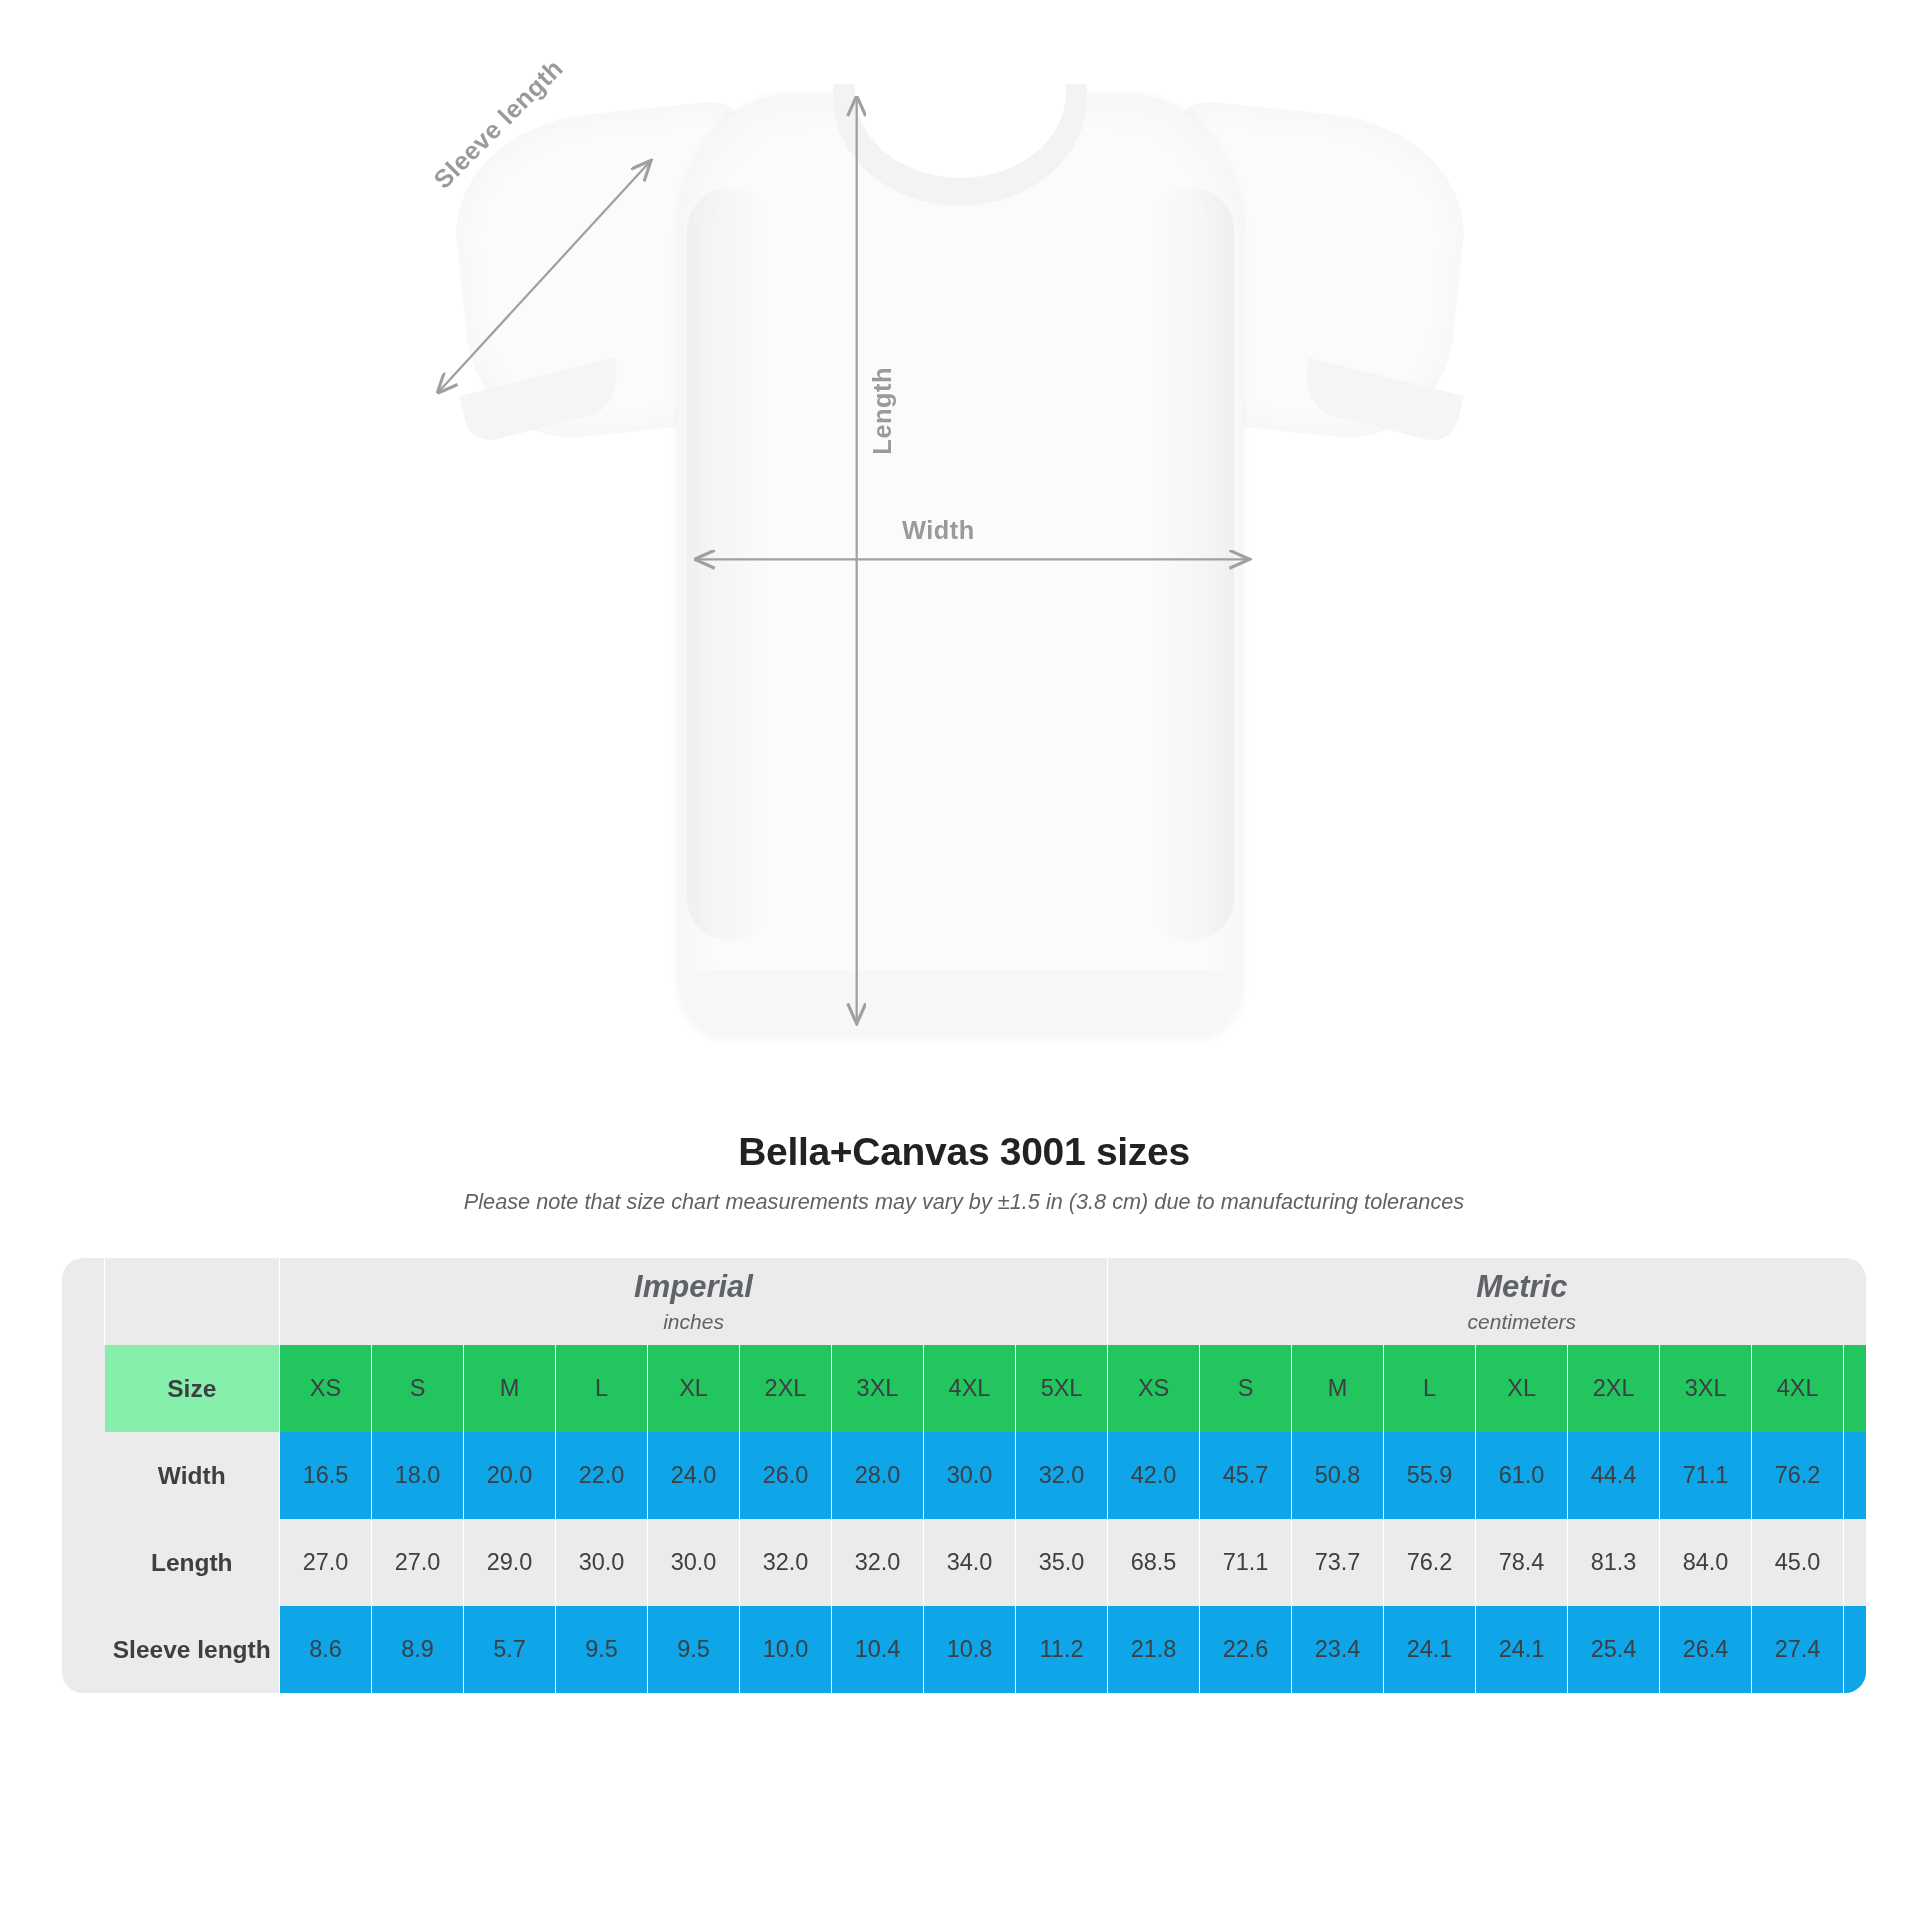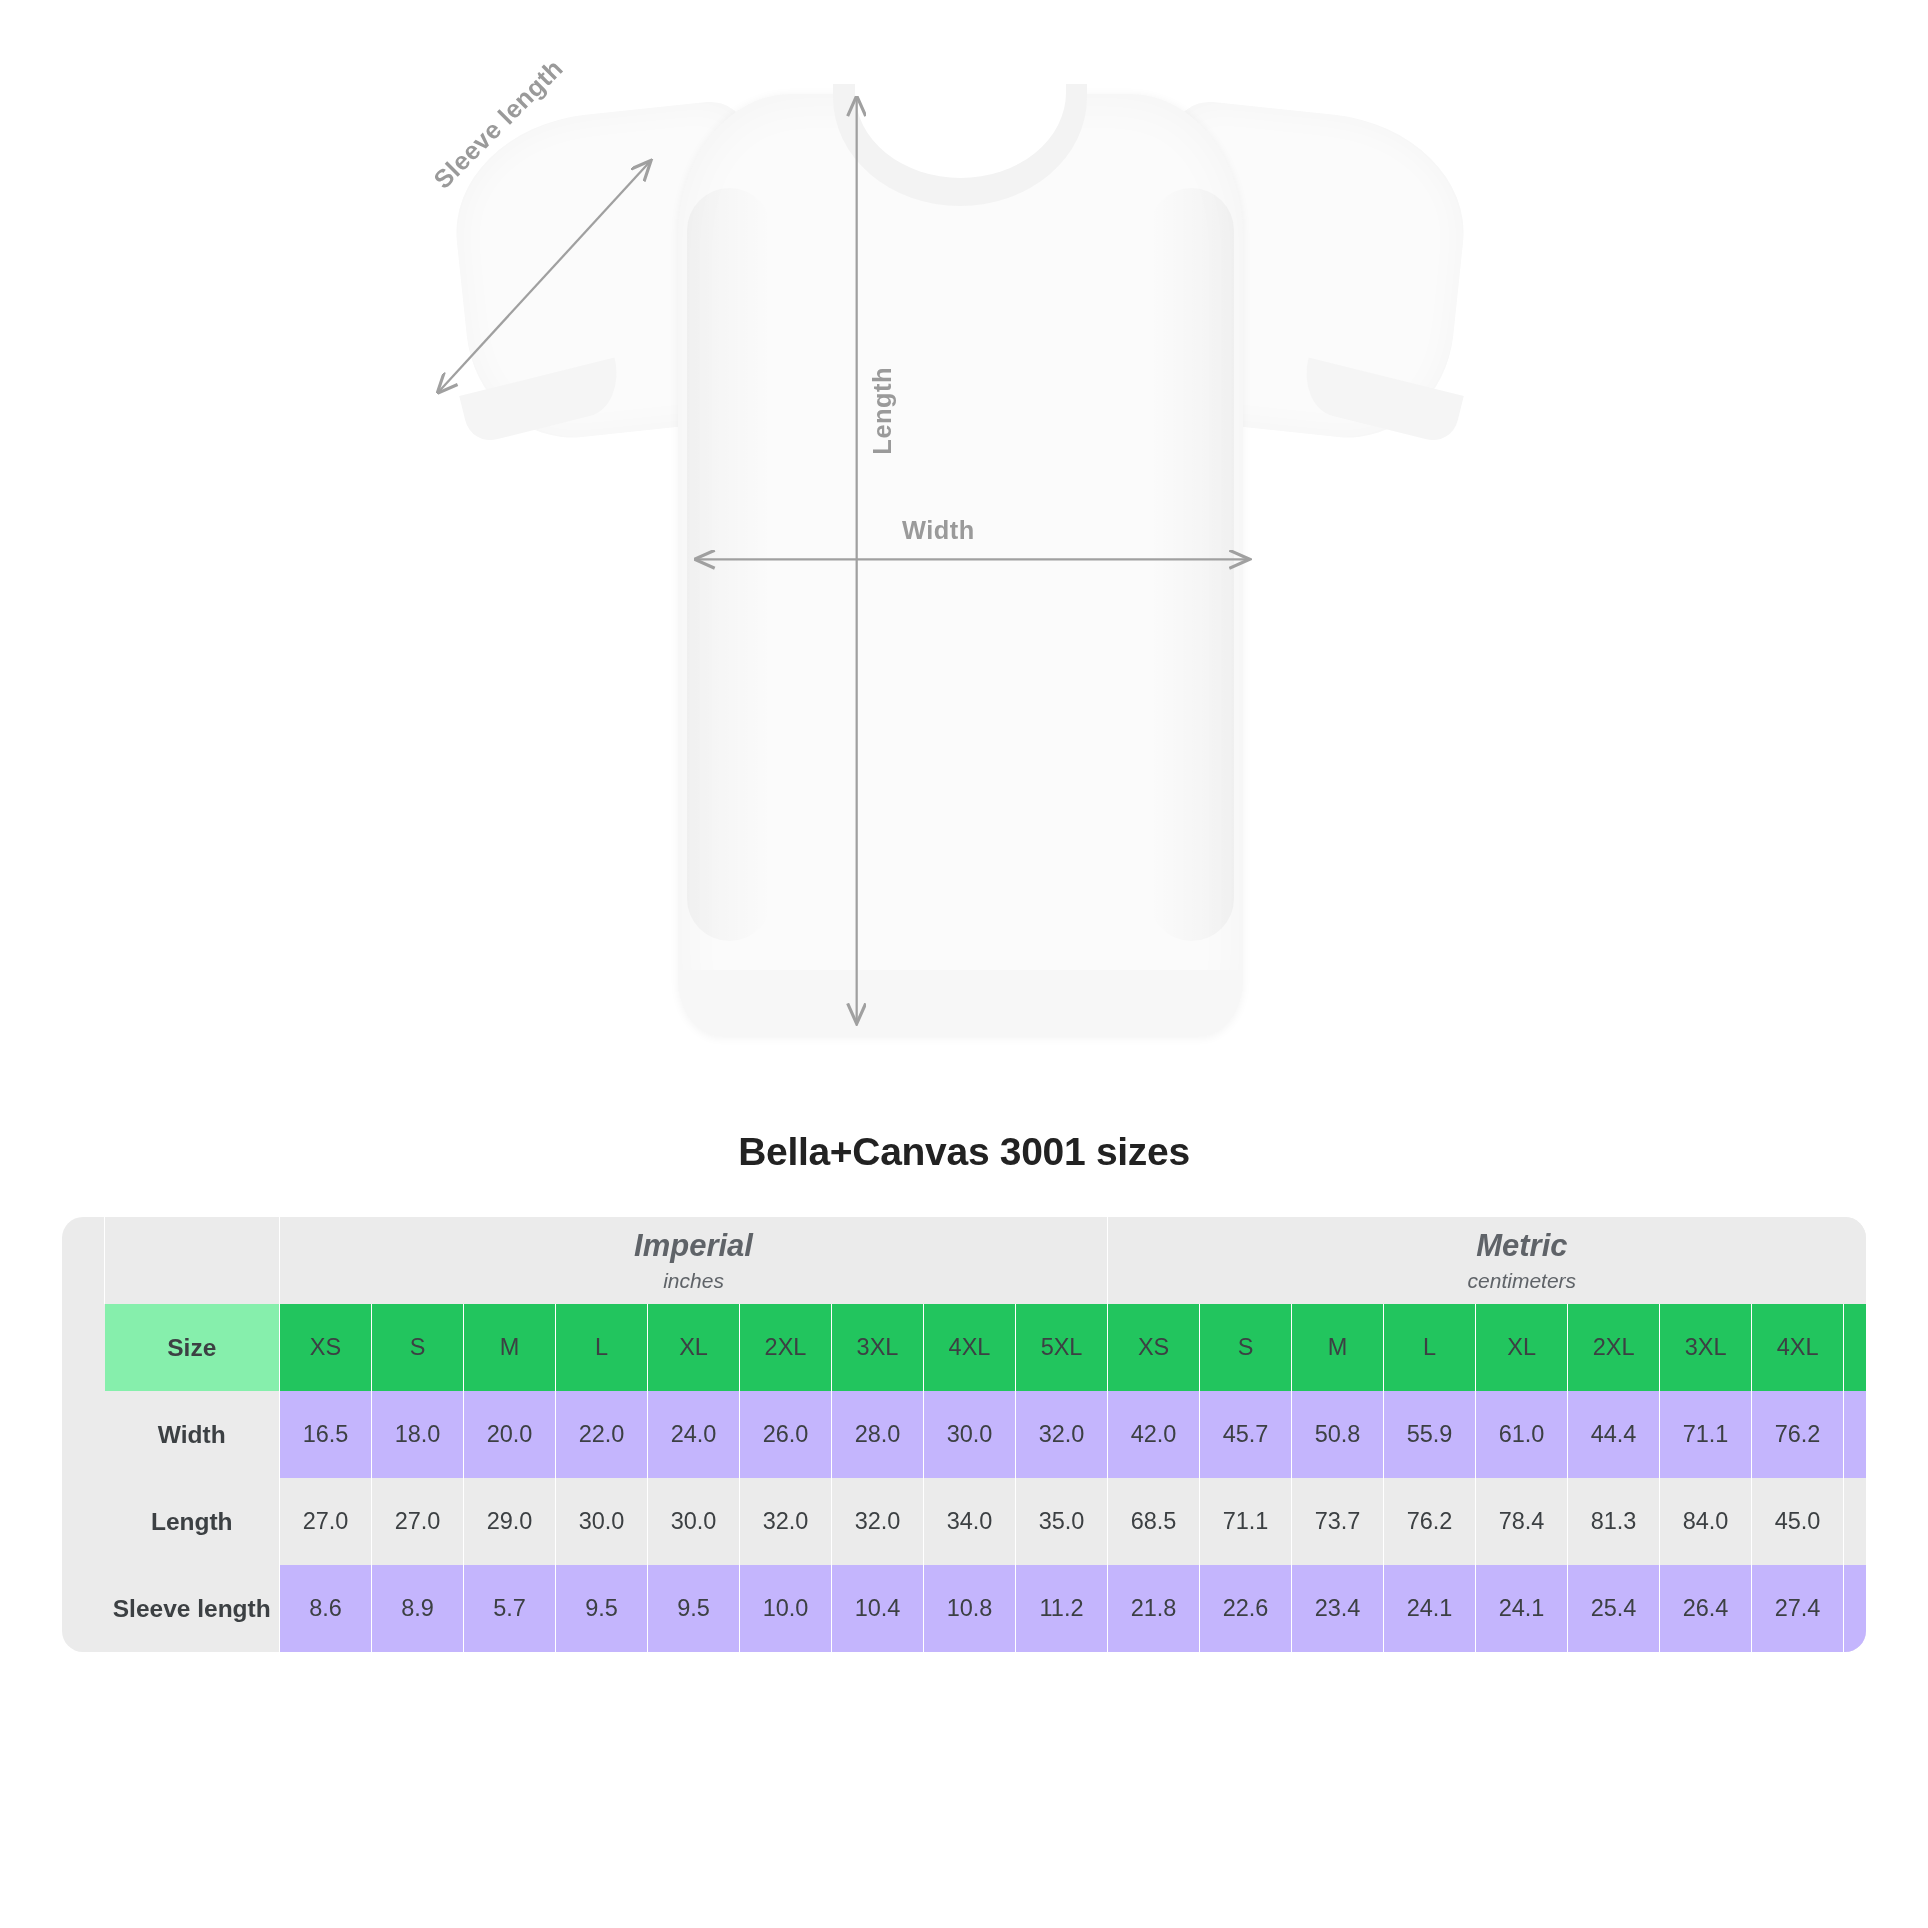--- a/index.html
+++ b/index.html
@@ -226,21 +226,21 @@
     color: #3c4043;
     font-size: 24.5px;
     height: 90px;
   }
   .hdr-row td.rowlabel, .data-row td.rowlabel {
     font-weight: bold;
     border-left: none;
     background: #86efac;
     font-size: 24.5px;
   }
-  .data-row.odd td { background: #c4b5fd; }
+  .data-row.odd td { background: #0ea5e9; }
   .data-row.even td { background: #ebebeb; }
   .data-row.odd td.rowlabel { background: #ebebeb; }
   .col-label { width: 175px; }
   .col-v { width: 92px; }
 </style>
 </head>
 <body>
 
 <div class="illustration">
 
@@ -274,20 +274,21 @@
     <line x1="466" y1="416" x2="690" y2="172" stroke="#a0a0a0" stroke-width="2.4" marker-start="url(#arrStart)" marker-end="url(#arrEnd)"></line>
   </svg>
 
   <div class="dim-label dim-length">Length</div>
   <div class="dim-label dim-width">Width</div>
   <div class="dim-label dim-sleeve">Sleeve length</div>
 </div>
 
 <div class="chart-head">
   <div class="chart-title">Bella+Canvas 3001 sizes</div>
+  <div class="chart-note">Please note that size chart measurements may vary by ±1.5 in (3.8 cm) due to manufacturing tolerances</div>
 </div>
 
 <div class="table-wrap">
   <table class="size-table">
     <colgroup>
       <col class="col-label">
       <col class="col-v">
         <col class="col-v">
         <col class="col-v">
         <col class="col-v">

